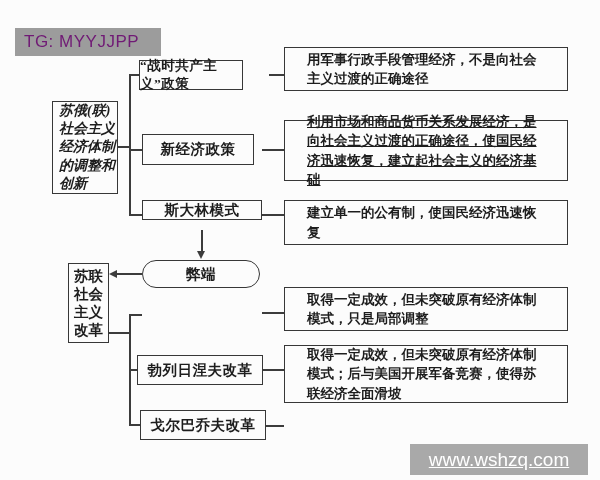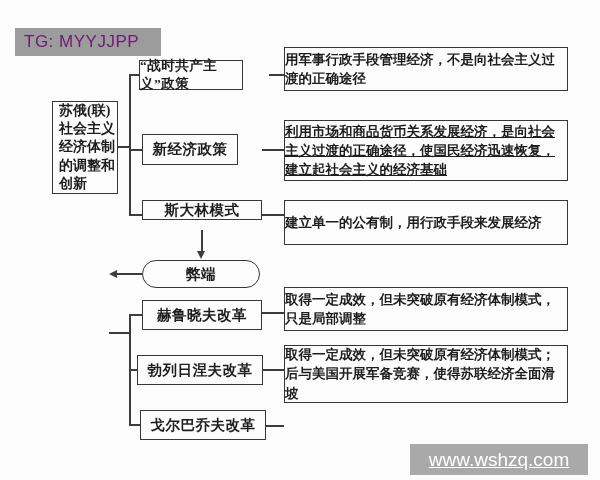--- a/index.html
+++ b/index.html
@@ -24,27 +24,27 @@
     background: #a9a9a9; color: #ffffff;
     font-family: "Liberation Sans", "DejaVu Sans", sans-serif;
     font-size: 19px; display: flex; align-items: center; justify-content: center; text-decoration: underline;
   }
   .nbox {
     position: absolute; border: 1.5px solid #373737; background: #fcfcfc;
     display: flex; align-items: center; justify-content: center;
     font-weight: 700; color: #1d1d1d;
   }
   .mid { font-size: 14.5px; letter-spacing: 0.5px; }
-  .root { font-size: 14px; line-height: 1.3; white-space: pre-line; text-align: left; padding-left: 4px; }
+  .root { font-size: 14px; line-height: 1.3; white-space: pre-line; text-align: left; padding-left: 4px; font-style: italic; }
   .root2 { font-size: 14.5px; line-height: 1.25; white-space: pre-line; text-align: center; }
   .desc {
     position: absolute; left: 284px; width: 284px;
     border: 1.5px solid #373737; background: #fcfcfc;
     font-weight: 700; color: #1d1d1d; font-size: 13.5px; line-height: 1.42;
-    display: flex; align-items: center; padding: 2px 0;
+    display: flex; align-items: center; padding: 2px 22px;
     text-align: left;
   }
   .hline { position: absolute; height: 1.5px; background: #3c3c3c; }
   .vline { position: absolute; width: 1.5px; background: #3c3c3c; }
   .arr-down {
     position: absolute; width: 0; height: 0;
     border-left: 4.5px solid transparent; border-right: 4.5px solid transparent;
     border-top: 8px solid #3c3c3c;
   }
   .arr-left {
@@ -66,51 +66,54 @@
 的调整和
 创新</div>
 
   <div class="hline" style="left:118px; top:146px; width:12px;"></div>
   <div class="vline" style="left:129px; top:74px; height:142px;"></div>
   <div class="hline" style="left:130px; top:74px; width:10px;"></div>
   <div class="hline" style="left:130px; top:149px; width:13px;"></div>
   <div class="hline" style="left:130px; top:214px; width:13px;"></div>
 
   <div class="nbox mid" style="left:139px; top:60px; width:104px; height:30px; font-size:13.5px;">“战时共产主义”政策</div>
-  <div class="nbox mid" style="left:142px; top:134px; width:96px; height:31px;">新经济政策</div>
+  <div class="nbox mid" style="left:142px; top:134px; width:112px; height:31px;">新经济政策</div>
   <div class="nbox mid" style="left:142px; top:200px; width:120px; height:20px;">斯大林模式</div>
 
   <div class="hline" style="left:269px; top:74px; width:15px;"></div>
   <div class="hline" style="left:262px; top:149px; width:22px;"></div>
   <div class="hline" style="left:262px; top:214px; width:22px;"></div>
 
   <div class="vline" style="left:201px; top:230px; height:22px;"></div>
   <div class="arr-down" style="left:197px; top:251px;"></div>
 
   <div class="nbox mid" style="left:142px; top:260px; width:118px; height:28px;border-radius:14px;">弊端</div>
 
   <div class="hline" style="left:116px; top:273px; width:26px;"></div>
   <div class="arr-left" style="left:109px; top:269.5px;"></div>
 
+  <div class="nbox root2" style="left:68px; top:263px; width:41px; height:80px;">苏联
+社会
+主义
+改革</div>
 
   <div class="hline" style="left:109px; top:332px; width:21px;"></div>
   <div class="vline" style="left:129px; top:314px; height:112px;"></div>
   <div class="hline" style="left:130px; top:314px; width:12px;"></div>
   <div class="hline" style="left:130px; top:369px; width:7px;"></div>
   <div class="hline" style="left:130px; top:424px; width:10px;"></div>
 
-  <div class="nbox mid" style="left:142px; top:300px; width:120px; height:30px;">赫鲁晓夫改革</div>
   <div class="nbox mid" style="left:137px; top:355px; width:126px; height:30px;">勃列日涅夫改革</div>
   <div class="nbox mid" style="left:140px; top:410px; width:126px; height:30px;">戈尔巴乔夫改革</div>
 
   <div class="hline" style="left:262px; top:312px; width:22px;"></div>
   <div class="hline" style="left:263px; top:369px; width:21px;"></div>
   <div class="hline" style="left:266px; top:425px; width:18px;"></div>
 
   <div class="desc" style="top:47px; height:44px;">用军事行政手段管理经济，不是向社会主义过渡的正确途径</div>
   <div class="desc" style="top:120px; height:61px;text-decoration:underline;">利用市场和商品货币关系发展经济，是向社会主义过渡的正确途径，使国民经济迅速恢复，建立起社会主义的经济基础</div>
-  <div class="desc" style="top:200px; height:45px;">建立单一的公有制，用行政手段来发展经济</div>
+  <div class="desc" style="top:200px; height:45px;">建立单一的公有制，使国民经济迅速恢复</div>
   <div class="desc" style="top:287px; height:44px;">取得一定成效，但未突破原有经济体制模式，只是局部调整</div>
   <div class="desc" style="top:345px; height:58px;">取得一定成效，但未突破原有经济体制模式；后与美国开展军备竞赛，使得苏联经济全面滑坡</div>
 
   <div class="watermark">www.wshzq.com</div>
 
 </div>
 
 </body></html>

